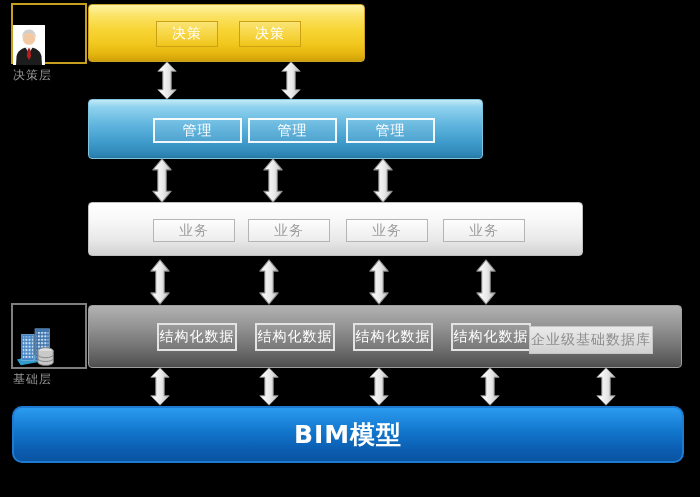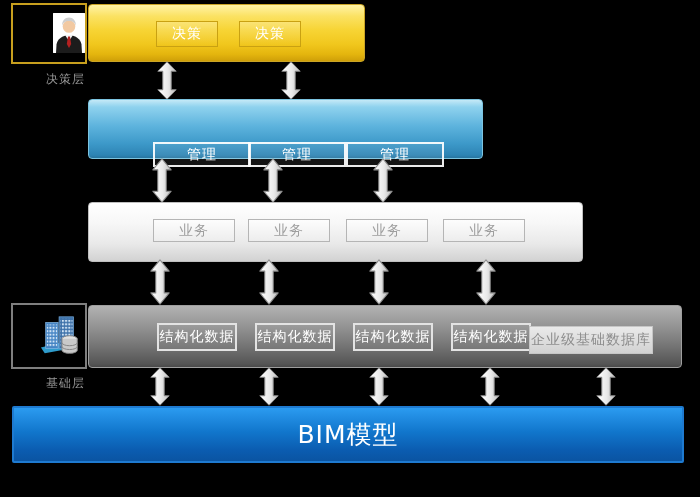--- a/index.html
+++ b/index.html
@@ -1,50 +1,50 @@
 <!DOCTYPE html>
 <html><head>
 <meta charset="utf-8">
 <style>
   html,body{margin:0;padding:0;background:#000;}
   .stage{position:relative;width:700px;height:497px;background:#000;overflow:hidden;
          font-family:"DejaVu Sans","Liberation Sans",sans-serif;}
   
   .iconbox{position:absolute;left:11px;width:76px;background:#000;box-sizing:border-box;
-           border:2px solid #888;display:flex;flex-direction:column;align-items:flex-end;padding-top:8px;gap:16px;}
+           border:2px solid #888;display:flex;flex-direction:column;align-items:flex-start;padding-top:20px;}
   .photo{width:32px;height:40px;background:#fff;border-radius:1px;overflow:hidden;flex:0 0 auto;}
   .photo svg{display:block;width:100%;height:100%;}
   .photo-clear{background:transparent;width:48px;height:44px;}
   .lbl{color:#979797;font-size:12px;margin-top:3px;letter-spacing:1px;line-height:14px;}
   
   .bar{position:absolute;box-sizing:border-box;border-radius:4px;}
   .bar1{left:88px;top:4px;width:277px;height:58px;border:1px solid #caa425;
         background:linear-gradient(180deg,#fff3a6 0%,#fbe263 20%,#f7d434 45%,#f1c71d 70%,#e4b50e 88%,#cf9f08 100%);}
   .bar2{left:88px;top:99px;width:395px;height:60px;border:1px solid #7cc4e0;
         background:linear-gradient(180deg,#c4e9f7 0%,#8fd2ee 12%,#5db3dd 45%,#3d99c9 75%,#2d84b4 95%,#27759f 100%);}
-  .bar3{left:88px;top:202px;width:495px;height:60px;border:1px solid #bfbfbf;
+  .bar3{left:88px;top:202px;width:495px;height:54px;border:1px solid #bfbfbf;
         background:linear-gradient(180deg,#ffffff 0%,#f7f7f7 35%,#e9e9e9 70%,#d2d2d2 100%);}
   .bar4{left:88px;top:305px;width:594px;height:63px;border:1px solid #9e9e9e;
         background:linear-gradient(180deg,#b2b2b2 0%,#979797 30%,#757575 65%,#555555 95%,#4a4a4a 100%);}
   .btn{position:absolute;box-sizing:border-box;display:flex;align-items:center;justify-content:center;
        font-size:14px;letter-spacing:1px;white-space:nowrap;}
   .btn1{top:16px;width:62px;height:26px;border:1px solid #c9a112;color:#fff;
         background:linear-gradient(180deg,rgba(255,255,255,0.22),rgba(255,255,255,0));}
-  .btn2{top:18px;width:98px;height:25px;border:2px solid rgba(255,255,255,0.92);color:#fff;
-        background:rgba(255,255,255,0.08);margin-top:24px;}
+  .btn2{top:18px;width:89px;height:25px;border:2px solid rgba(255,255,255,0.92);color:#fff;
+        background:rgba(255,255,255,0.08);}
   .btn3{top:16px;width:82px;height:23px;border:1px solid #b5b5b5;color:#9e9e9e;
         background:linear-gradient(180deg,#fdfdfd,#ededed);}
   .btn4{top:17px;width:80px;height:28px;border:2px solid #e3e3e3;color:#fff;
         background:rgba(255,255,255,0.06);margin-left:19px;}
   .btn4db{top:20px;width:124px;height:28px;border:1px solid #c6c6c6;color:#8d8d8d;
         background:linear-gradient(180deg,#eaeaea,#d2d2d2);}
   
   .bim{position:absolute;left:12px;top:406px;width:672px;height:57px;box-sizing:border-box;
-       border:2px solid #1e7ad0;border-radius:2px;display:flex;align-items:center;justify-content:center;
-       color:#fff;font-size:25px;font-weight:400;letter-spacing:1px;
+       border:2px solid #1e7ad0;border-radius:10px;display:flex;align-items:center;justify-content:center;
+       color:#fff;font-size:25px;font-weight:700;letter-spacing:1px;
        background:linear-gradient(180deg,#2b9bf0 0%,#1176cc 45%,#0b5cb0 80%,#0a54a2 100%);}
   
   .arrow{position:absolute;width:20px;}
 </style>
 </head>
 <body>
 
 <svg width="0" height="0" style="position:absolute" aria-hidden="true">
   <defs>
     <linearGradient id="agrad" x1="0" y1="0" x2="1" y2="0">

